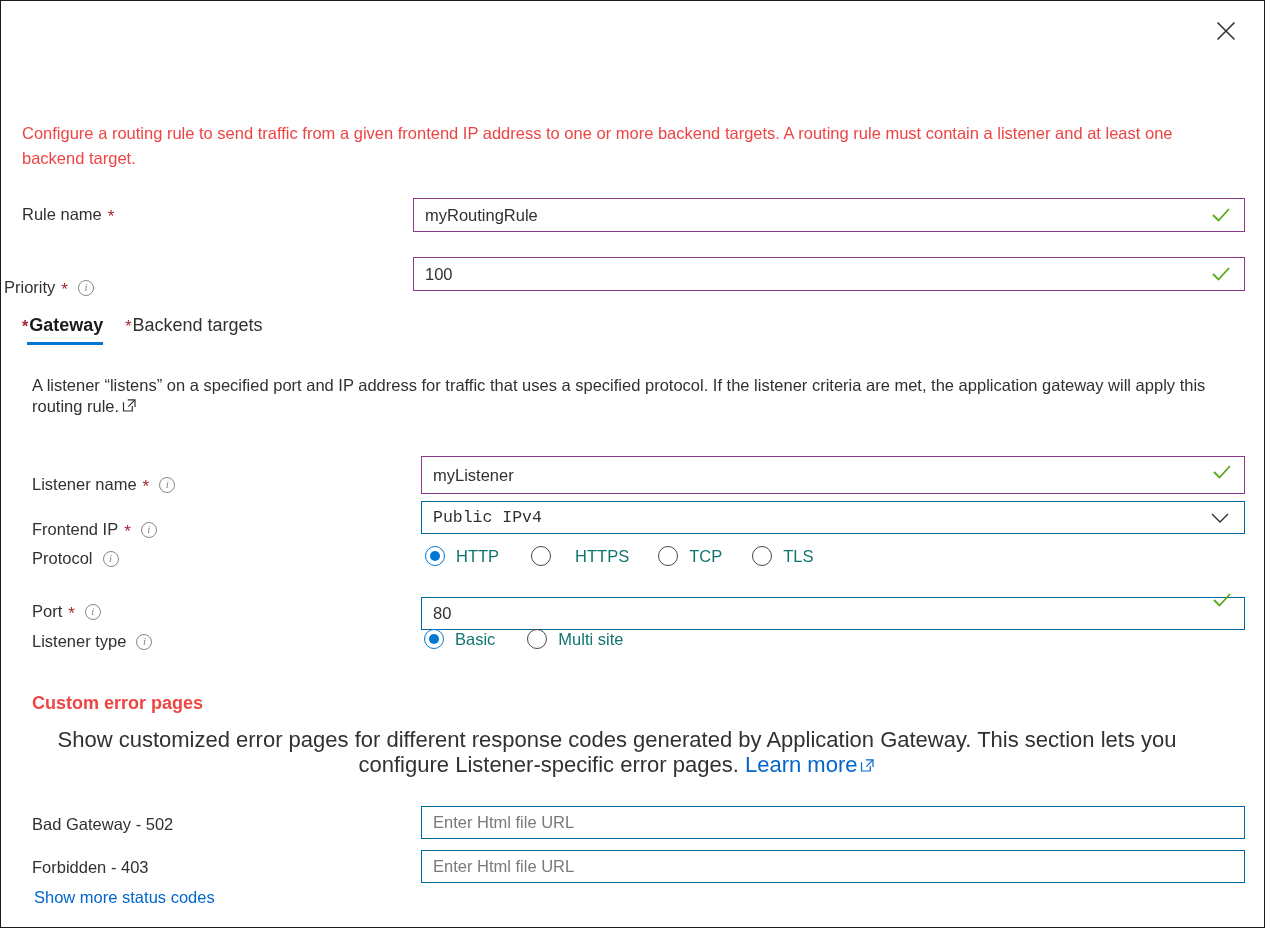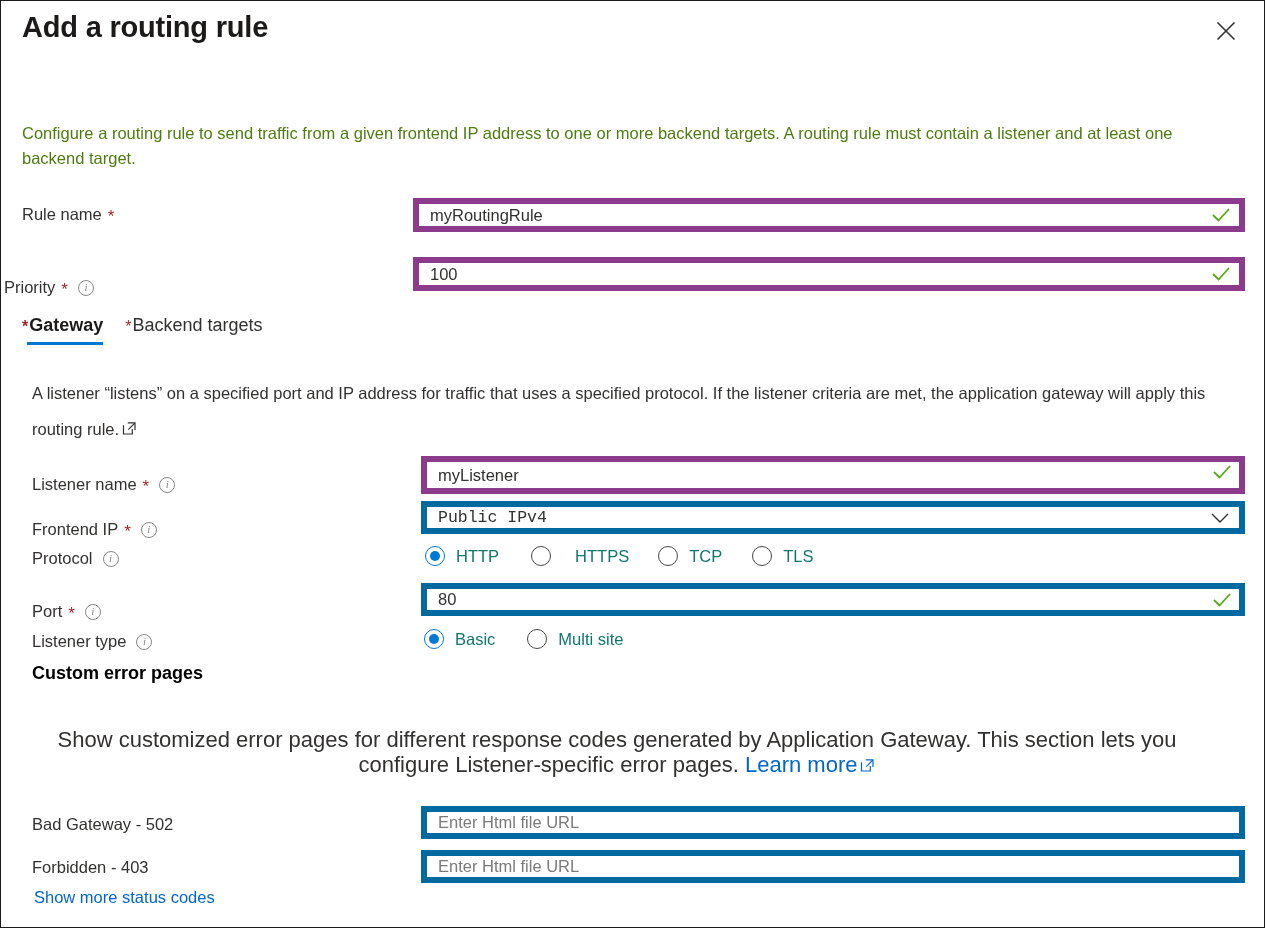--- a/index.html
+++ b/index.html
@@ -48,48 +48,48 @@
   .close-btn svg { display:block; }
 
   
   .intro {
     position: absolute;
     left: 21px;
     top: 120px;
     width: 1165px;
     font-size: 16.5px;
     line-height: 25px;
-    color: #4d7c0f;
+    color: #ef4444;
   }
   .listener-desc {
     position: absolute;
     left: 31px;
     top: 374px;
     width: 1200px;
     font-size: 16.5px;
-    line-height: 36px;
+    line-height: 21px;
     color: #323130;
   }
   .cep-desc {
     position: absolute;
     left: 31px;
     top: 726px;
     width: 1170px;
     font-size: 22px;
     line-height: 25px;
     color: #323130;
     text-align: center;
   }
   .section-head {
     position: absolute;
     left: 31px;
-    top: 662px;
+    top: 692px;
     font-size: 18px;
     font-weight: 600;
-    color: #000000;
+    color: #ef4444;
   }
 
   
   .field-label {
     position: absolute;
     font-size: 16.5px;
     color: #323130;
     white-space: nowrap;
     display: flex;
     align-items: center;
@@ -127,21 +127,21 @@
     display: inline-block;
     vertical-align: -1px;
     margin-left: 3px;
     cursor: pointer;
   }
 
   
   .tb {
     position: absolute;
     box-sizing: border-box;
-    border: 6px solid #0369a1;
+    border: 1px solid #0369a1;
     background: #ffffff;
     font-family: "Liberation Sans", sans-serif;
     font-size: 16.5px;
     color: #323130;
     padding: 0 34px 0 11px;
     outline: none;
   }
   .tb.valid { border-color: #8c3a8c; }
   .tb::placeholder { color: #7a7a7a; opacity: 1; }
 
@@ -234,21 +234,20 @@
   .link-abs {
     position: absolute;
     font-size: 16.5px;
   }
 </style>
 </head>
 <body>
 
 <div id="page">
 
-  <div class="page-title">Add a routing rule</div>
 
   <button class="close-btn" aria-label="Close">
     <svg width="22" height="22" viewBox="0 0 22 22" aria-hidden="true">
       <path d="M2.5 2.5 L19.5 19.5 M19.5 2.5 L2.5 19.5" stroke="#323130" stroke-width="1.6" fill="none"></path>
     </svg>
   </button>
 
   <div class="intro">Configure a routing rule to send traffic from a given frontend IP address to one or more backend targets. A routing rule must contain a listener and at least one backend target.</div>
 
   <div class="field-label" style="left:21px; top:204px;">
@@ -336,21 +335,21 @@
       <span class="radio-mark"></span>
       <span class="radio-label">TLS</span>
     </div>
   </div>
 
   <div class="field-label" style="left:31px; top:601px;">
     <span>Port</span>
     <span class="req-star">*</span>
     <span class="info-icon">i</span>
   </div>
-  <input class="tb" style="left: 420px; top: 582px; width: 824px; height: 33px;" value="80">
+  <input class="tb" style="left: 420px; top: 596px; width: 824px; height: 33px;" value="80">
   <span class="check" style="left:1211px; top:590px;">
     <svg width="20" height="18" viewBox="0 0 20 18" aria-hidden="true">
       <path d="M2 9 L7.5 14.5 L18 3" stroke="#5aa916" stroke-width="1.8" fill="none"></path>
     </svg>
   </span>
 
   <div class="field-label" style="left:31px; top:631px;">
     <span>Listener type</span>
     <span class="info-icon">i</span>
   </div>

